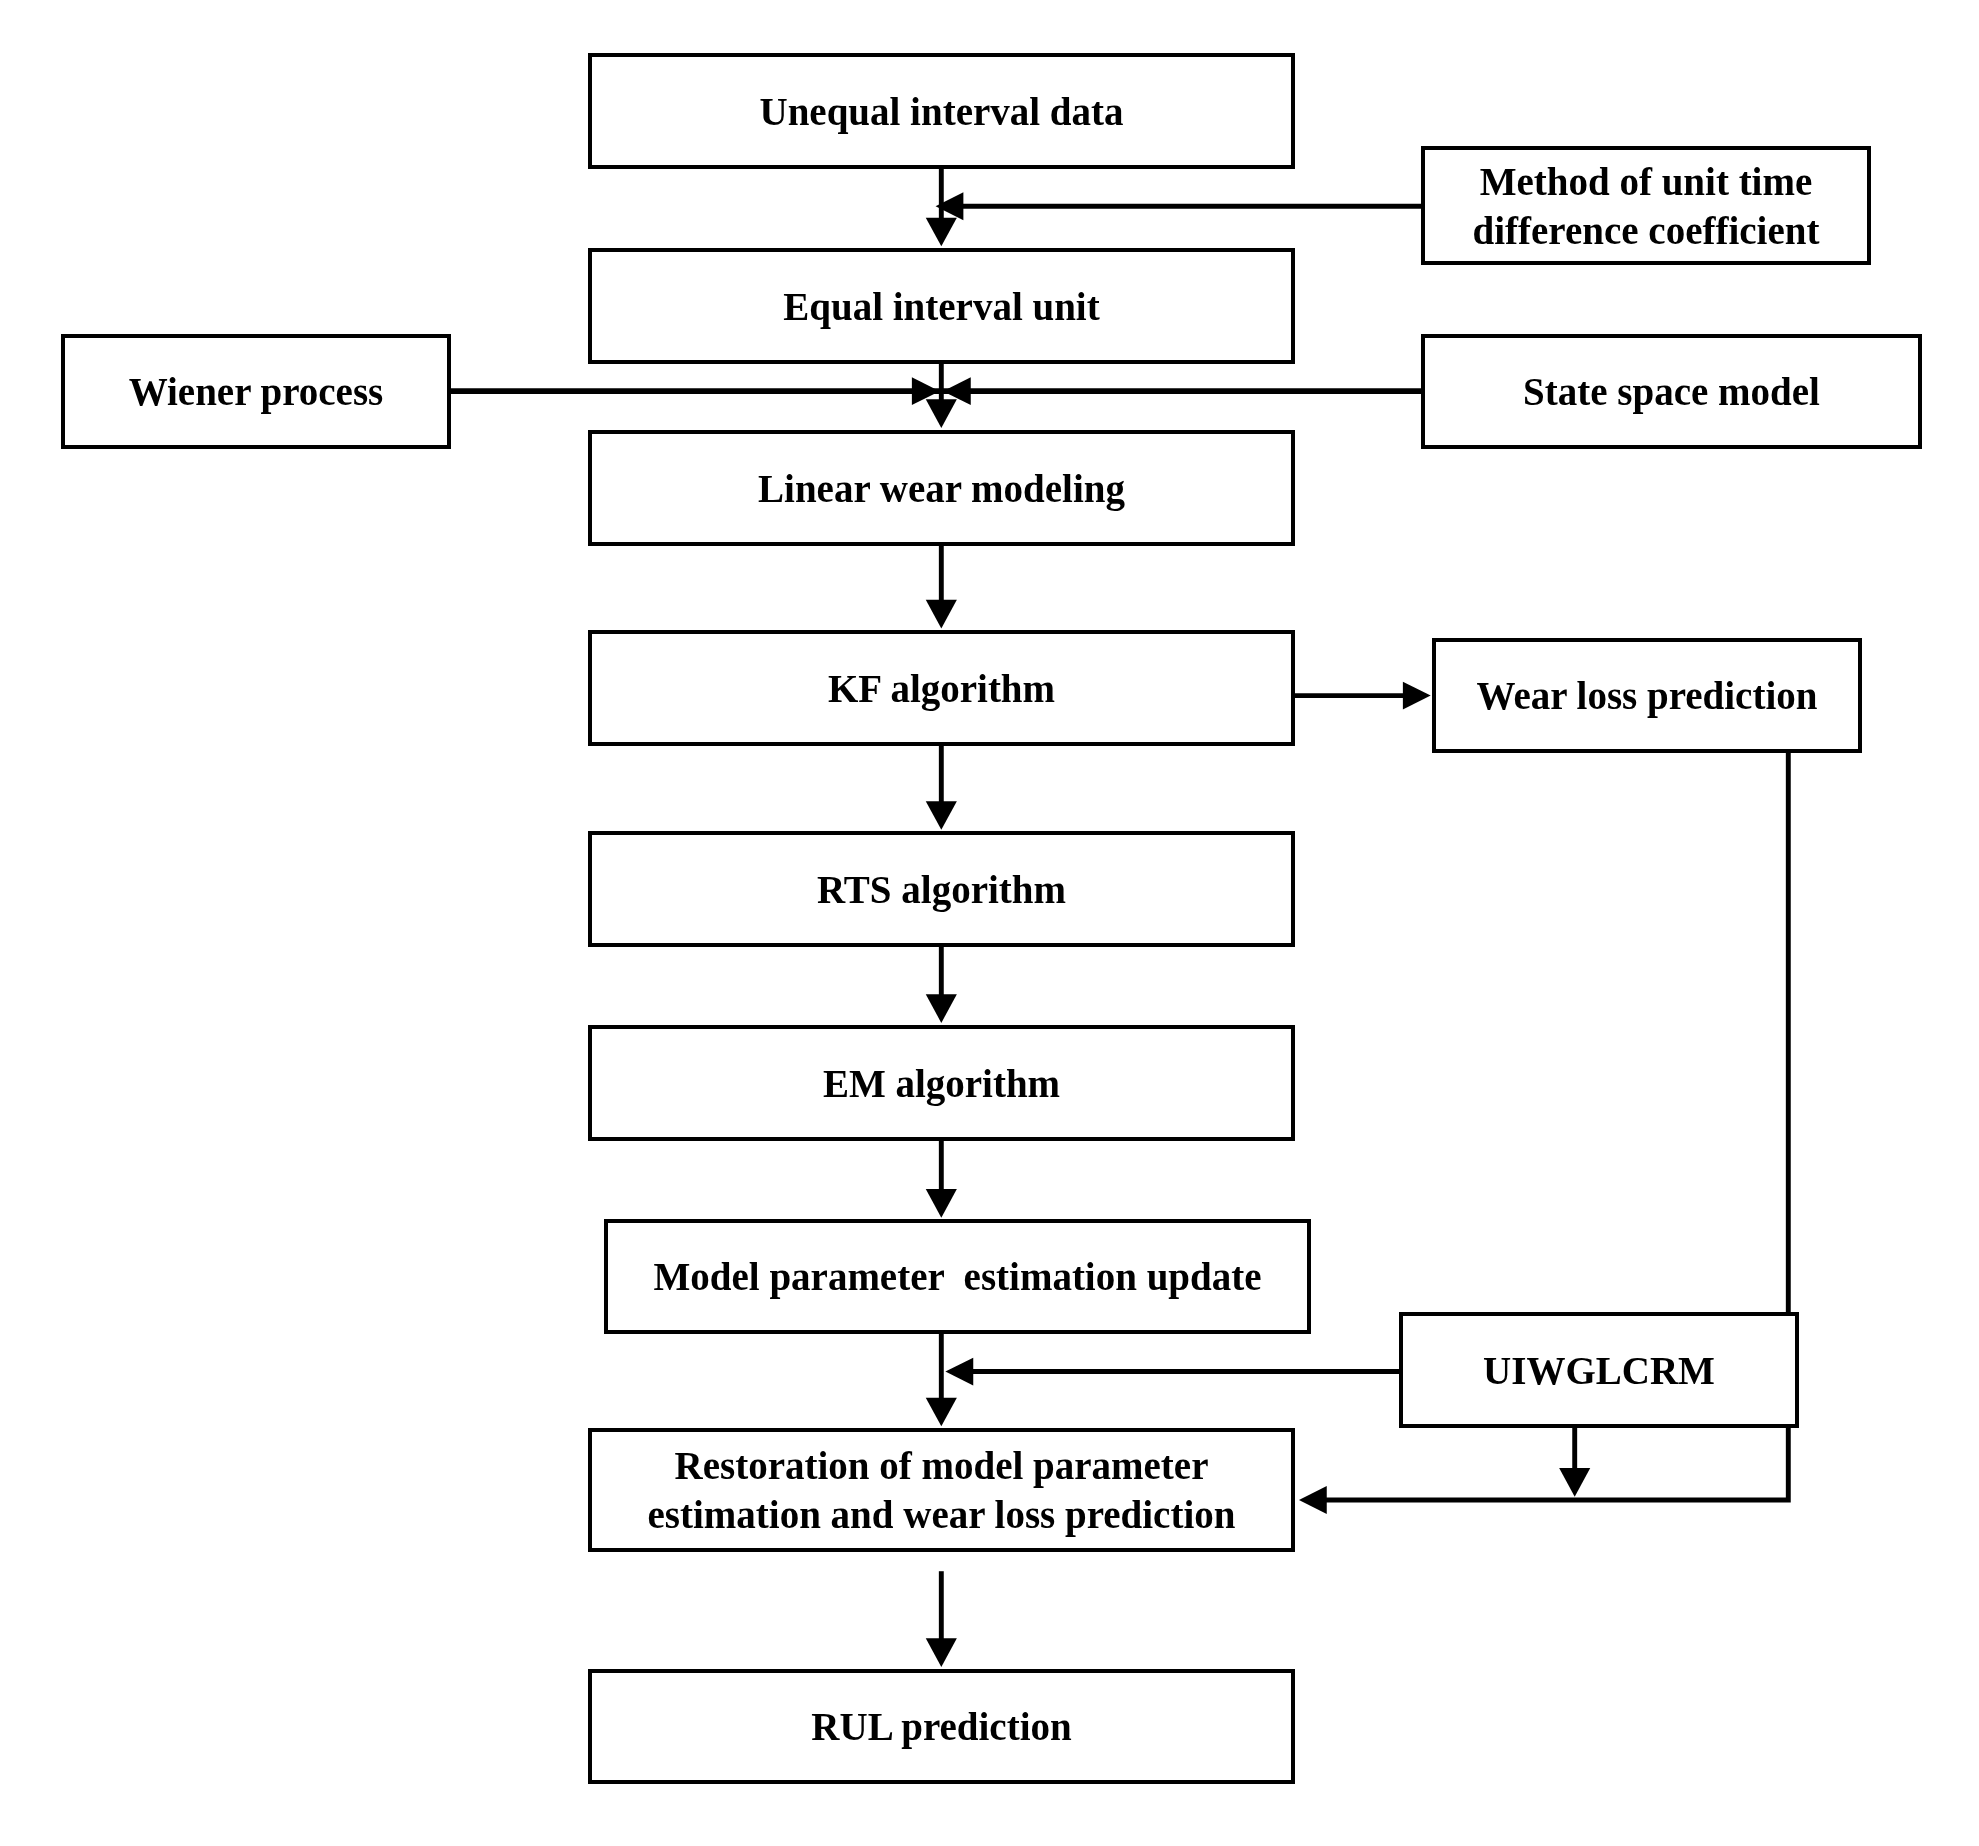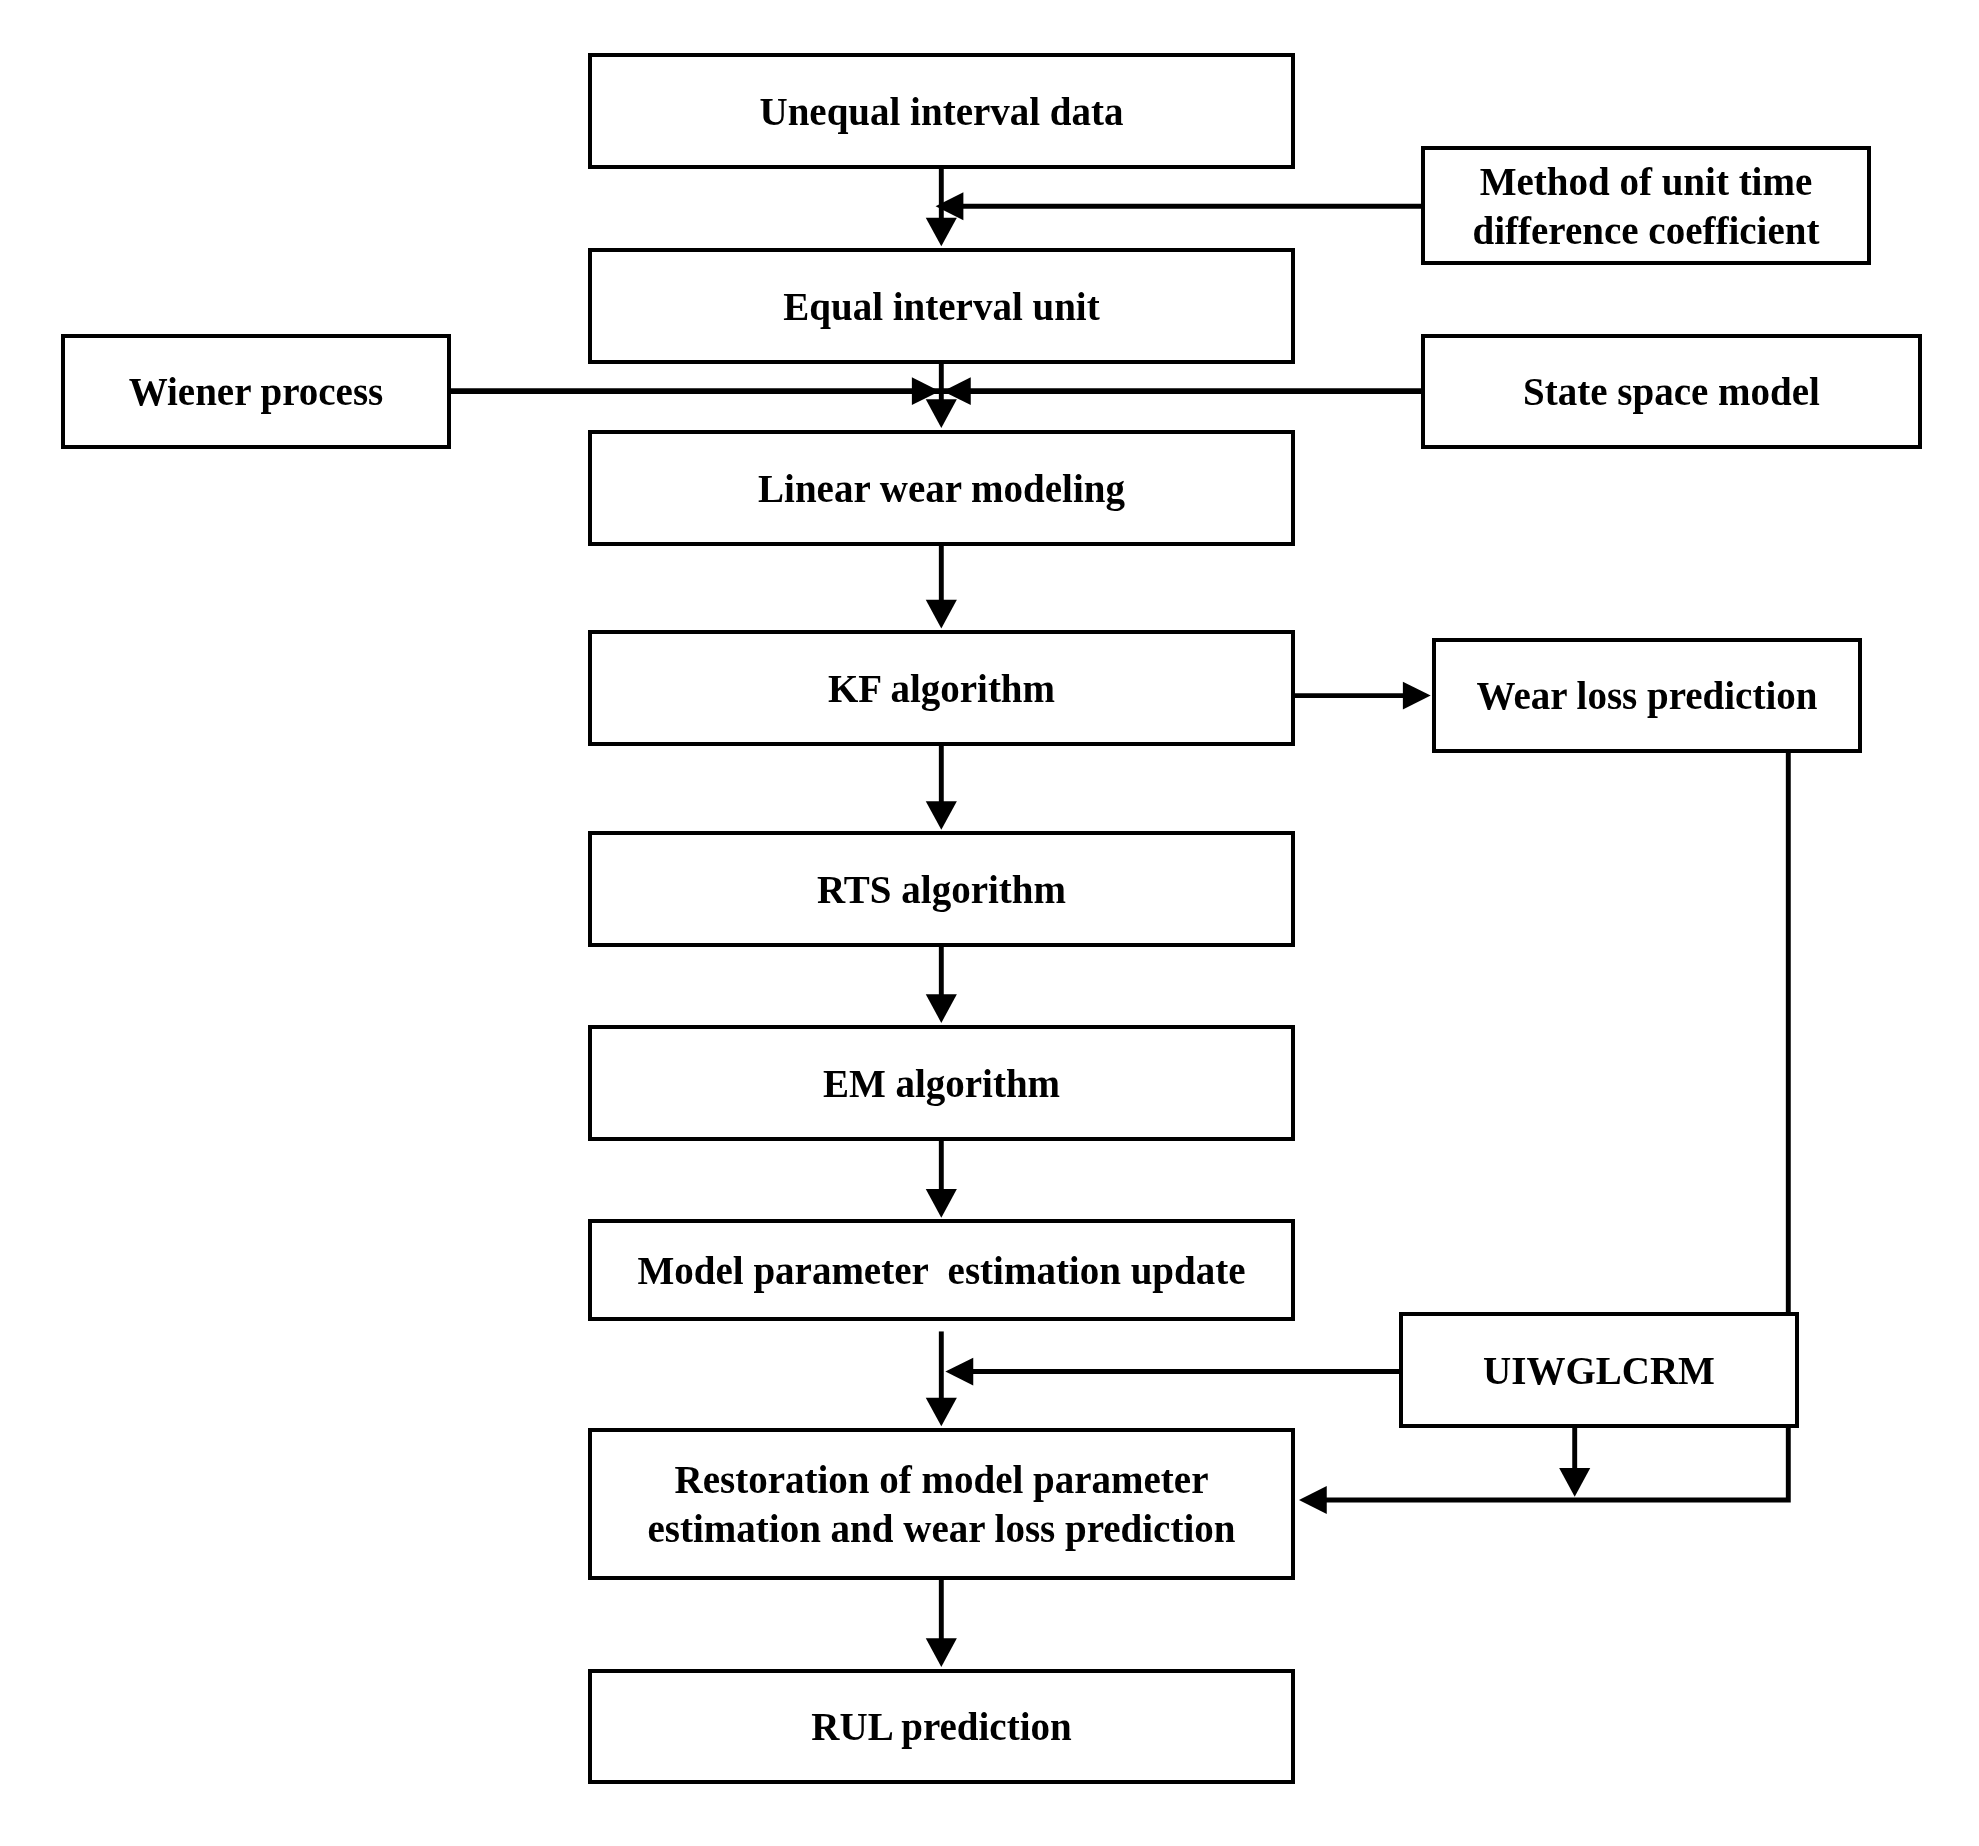--- a/index.html
+++ b/index.html
@@ -42,22 +42,22 @@
     font-family: Liberation Serif, serif;
   }
   
   .col-main { left: 588px; width: 707px; }
   #n-unequal      { top: 53px;   height: 116px; }
   #n-equal        { top: 248px;  height: 116px; }
   #n-linear       { top: 430px;  height: 116px; }
   #n-kf           { top: 630px;  height: 116px; }
   #n-rts          { top: 831px; height: 116px; }
   #n-em           { top: 1025px; height: 116px; }
-  #n-update       { top: 1219px; height: 102px; }
-  #n-restoration  { top: 1428px; height: 152px; }
+  #n-update       { top: 1219px; height: 115px; margin-left: 16px; }
+  #n-restoration  { top: 1428px; height: 124px; }
   #n-rul          { top: 1669px; height: 115px; }
   
   #n-method   { left: 1421px; top: 146px;  width: 450px; height: 119px; }
   #n-wiener   { left: 61px;   top: 334px;  width: 390px; height: 115px; }
   #n-state    { left: 1421px; top: 334px;  width: 501px; height: 115px; }
   #n-wear     { left: 1432px; top: 638px;  width: 430px; height: 115px; }
   #n-uiwglcrm { left: 1399px; top: 1312px; width: 400px; height: 116px; }
 
   .edge-line { stroke: #000000; stroke-width: 6; fill: none; }
   .edge-line.thick { stroke-width: 7; }

